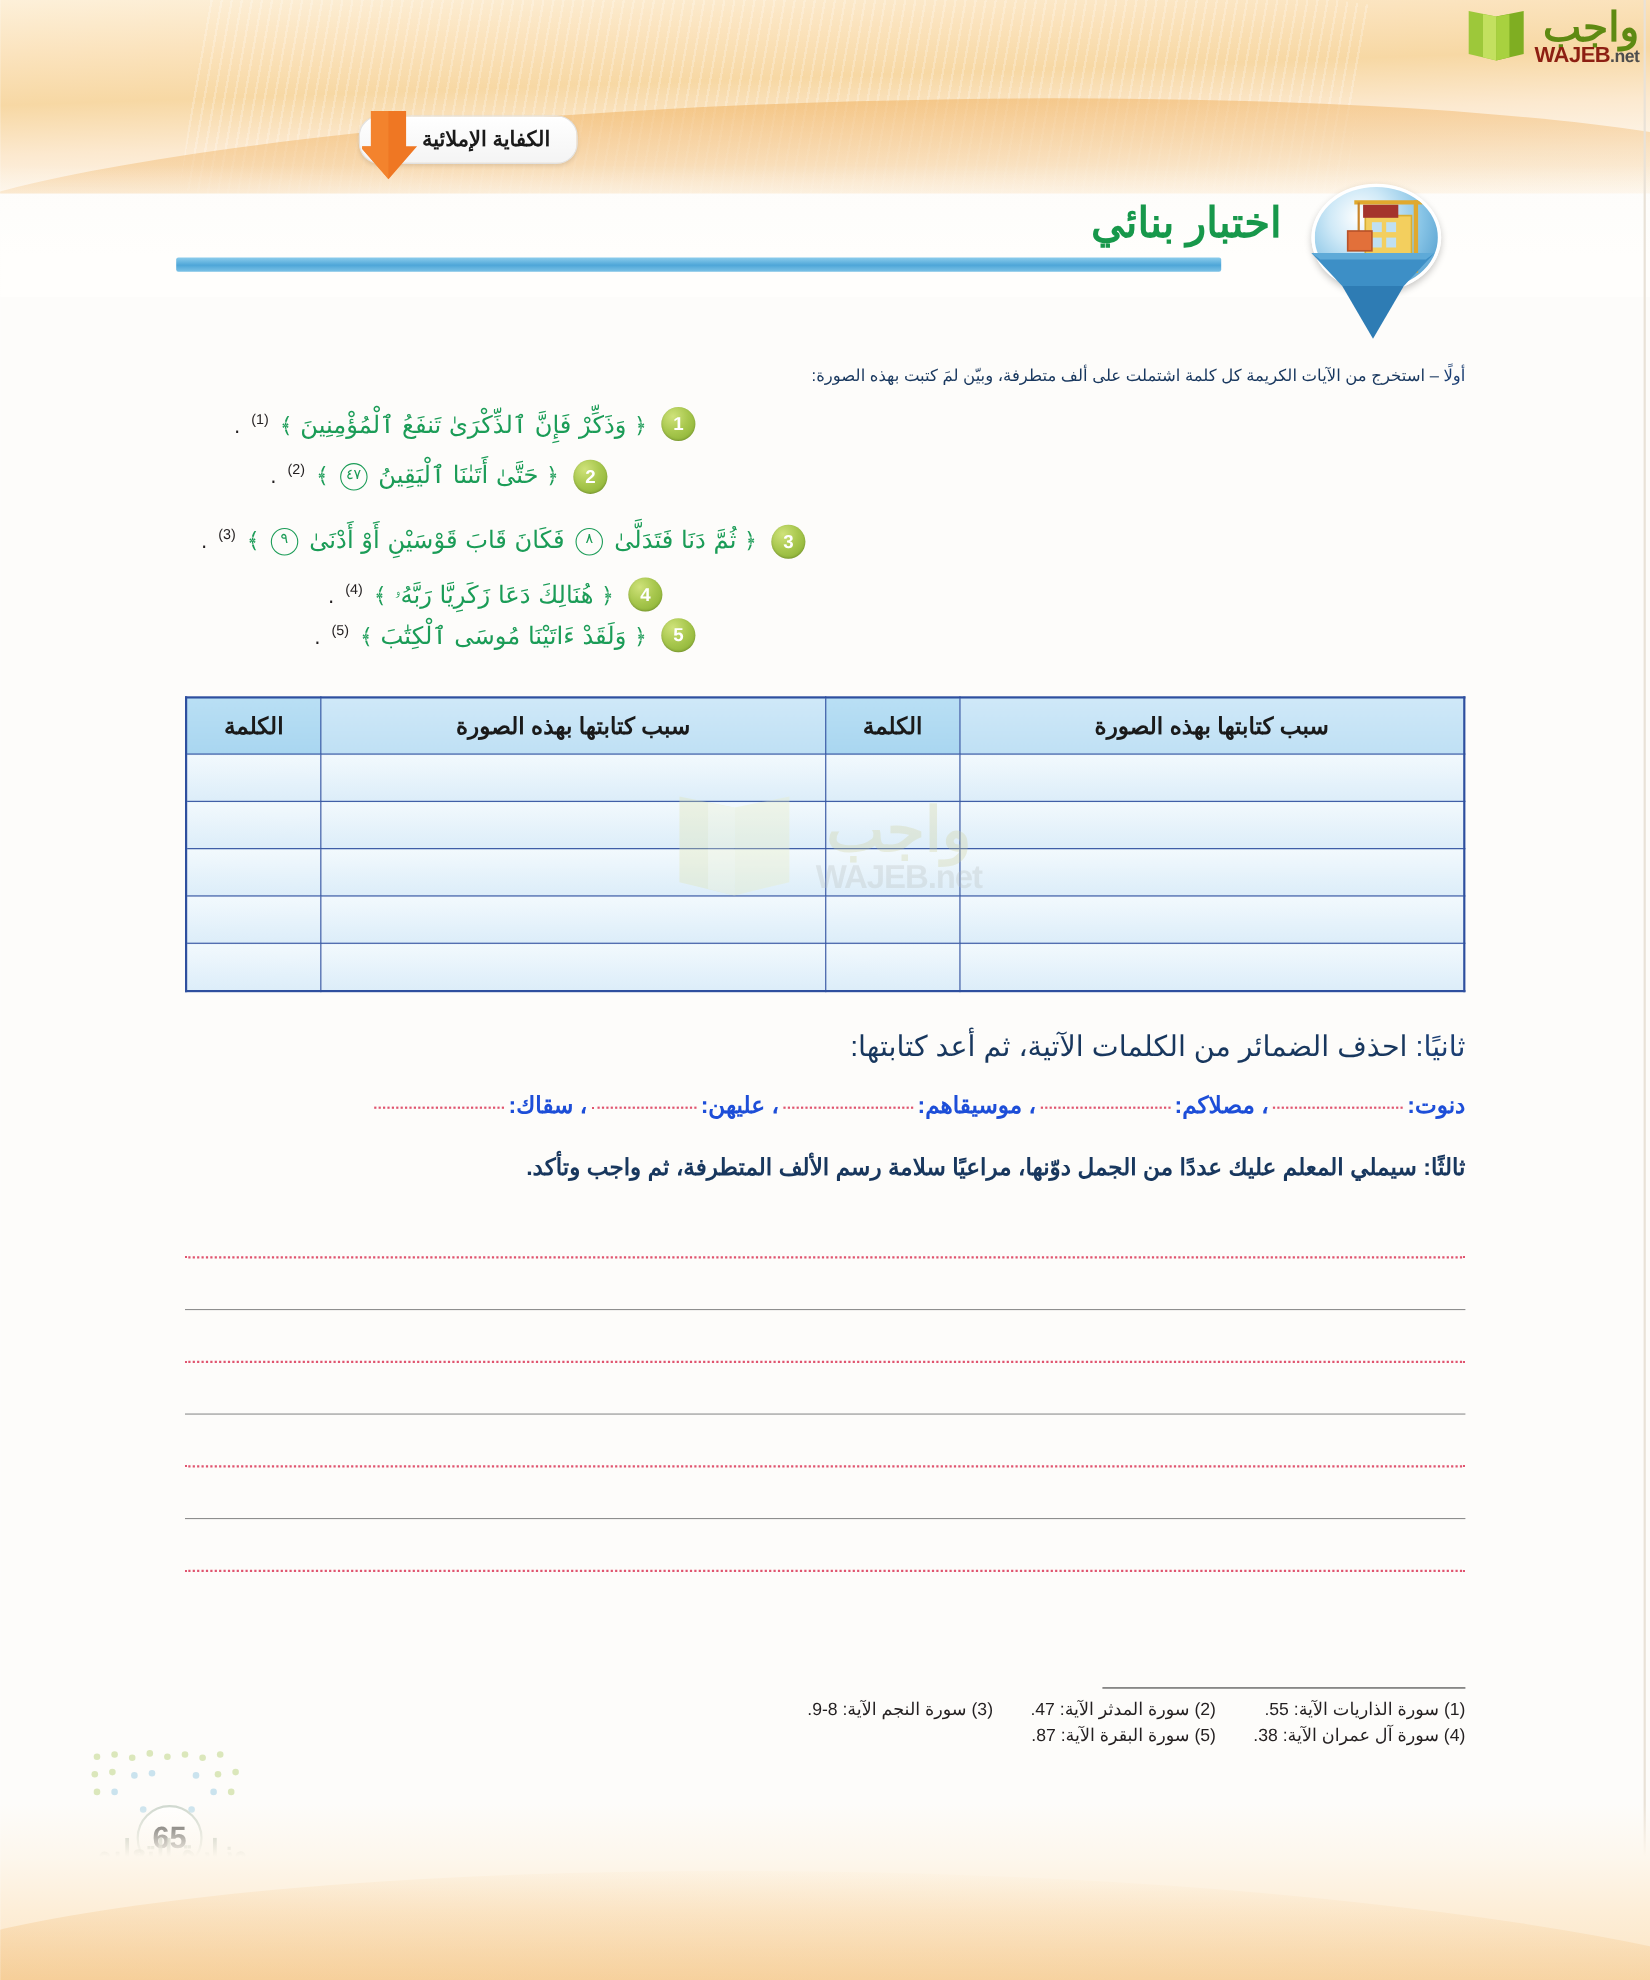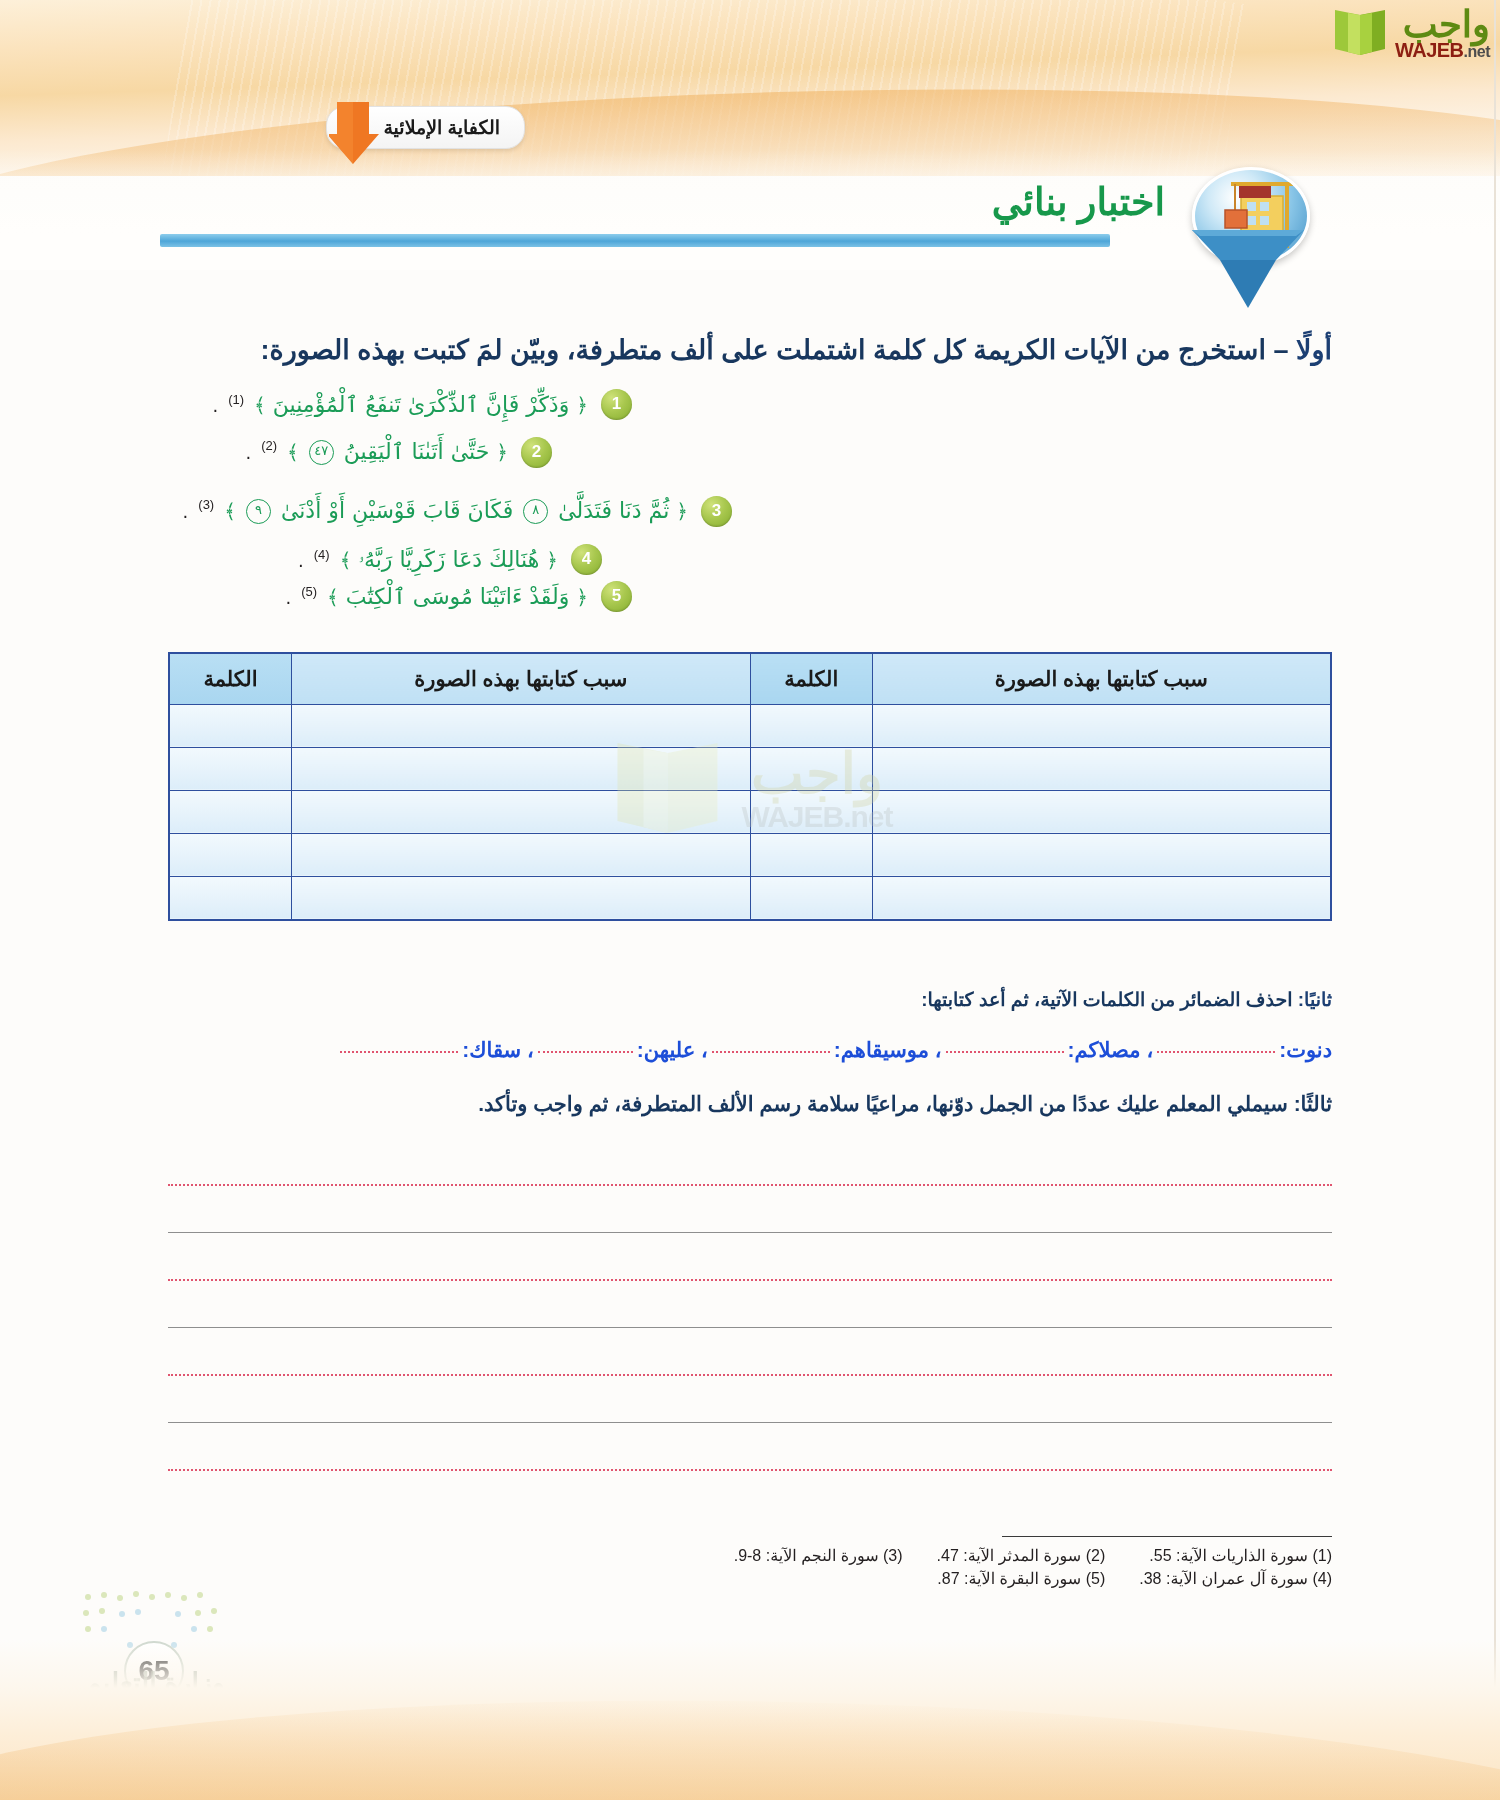--- a/index.html
+++ b/index.html
@@ -175,22 +175,22 @@
   .content {
     position: absolute;
     top: 330px;
     right: 168px;
     left: 168px;
     direction: rtl;
     color: #231f20;
   }
 
   .instr {
-    font-size: 27px;
-    font-weight: bold;
+    font-size: 15px;
+    font-weight: normal;
     color: #18375e;
     line-height: 1.55;
     text-align: right;
   }
   .instr .ord { color: #1c3f73; }
 
   
   .verses {
     margin-top: 17px;
     display: flex;
@@ -294,23 +294,23 @@
     gap: 14px;
     opacity: .30;
     pointer-events: none;
   }
   .wm-text { text-align: center; line-height: 1; }
   .wm-ar { font-size: 56px; font-weight: bold; color: #cfd09a; letter-spacing: -2px; }
   .wm-en { font-size: 30px; font-weight: bold; color: #b9bfbe; letter-spacing: -1px; }
 
   
   .q2 {
-    margin-top: 67px;
-    font-size: 19px;
-    font-weight: bold;
+    margin-top: 34px;
+    font-size: 26px;
+    font-weight: normal;
     color: #18375e;
     text-align: right;
   }
   .q2 .label { color: #1c3f73; }
   .blank-line {
     font-size: 21px;
     color: #1d4ed8;
     margin-top: 22px;
     text-align: right;
     direction: rtl;

